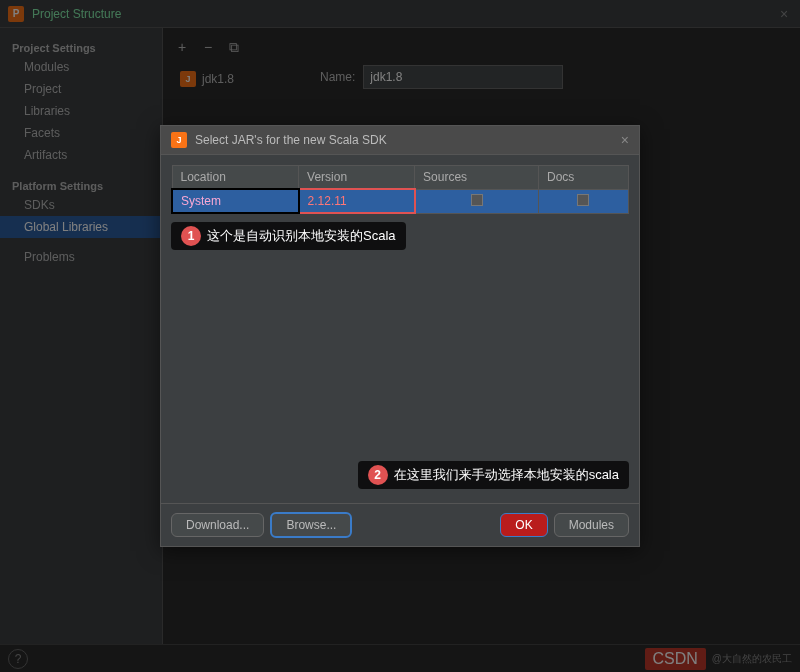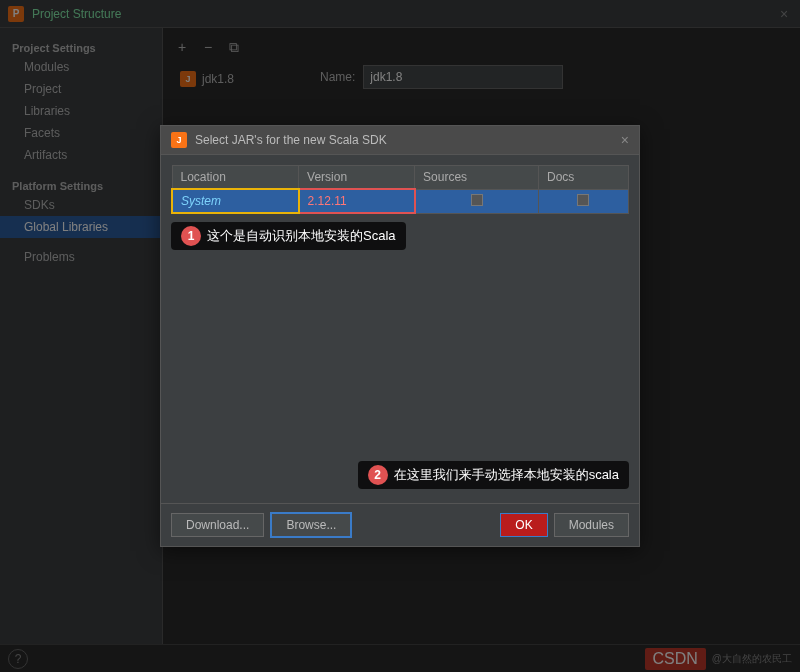--- a/index.html
+++ b/index.html
@@ -206,23 +206,22 @@
     #dialog-table td {
       padding: 4px 8px;
       border: 1px solid #555;
       font-size: 12px;
     }
     #dialog-table tr.selected td {
       background: #2d5fa0;
       color: #fff;
     }
     #dialog-table tr.selected td:first-child {
-      border: 2px solid #eab308;
-      color: #7dd3fc;
-      font-style: italic;
+      border: 2px solid #000000;
+      color: #f9a8d4;
     }
     #dialog-table tr.selected td:nth-child(2) {
       border: 2px solid #e05252;
       color: #f77;
     }
 
     .checkbox-cell {
       text-align: center;
     }
     .checkbox-sq {
@@ -264,21 +263,21 @@
       align-items: center;
       border-top: 1px solid #555;
     }
     .dialog-btn {
       background: #45494a;
       border: 1px solid #666;
       color: #bbb;
       padding: 4px 14px;
       font-size: 12px;
       cursor: pointer;
-      border-radius: 0;
+      border-radius: 6px;
     }
     .dialog-btn.primary {
       background: #b91c1c;
       border-color: #3a7bc8;
       color: white;
     }
     .dialog-btn.highlighted {
       border: 2px solid #3a7bc8;
       color: #bbb;
     }

